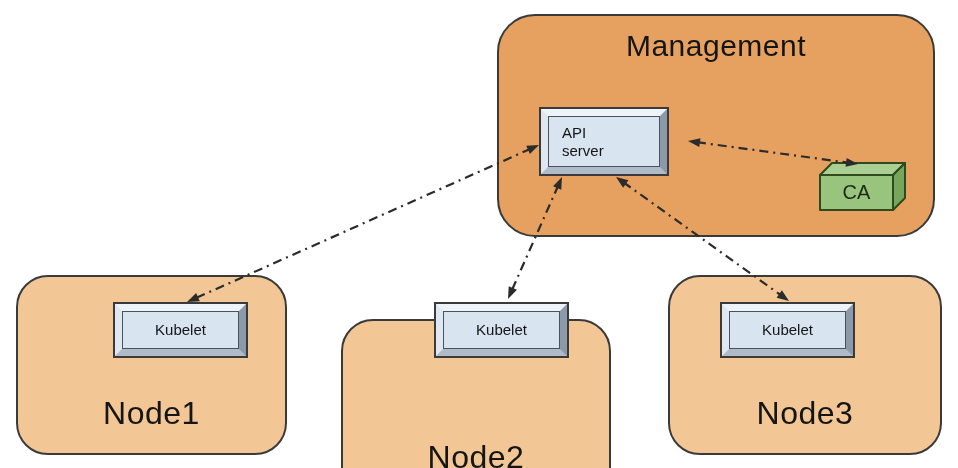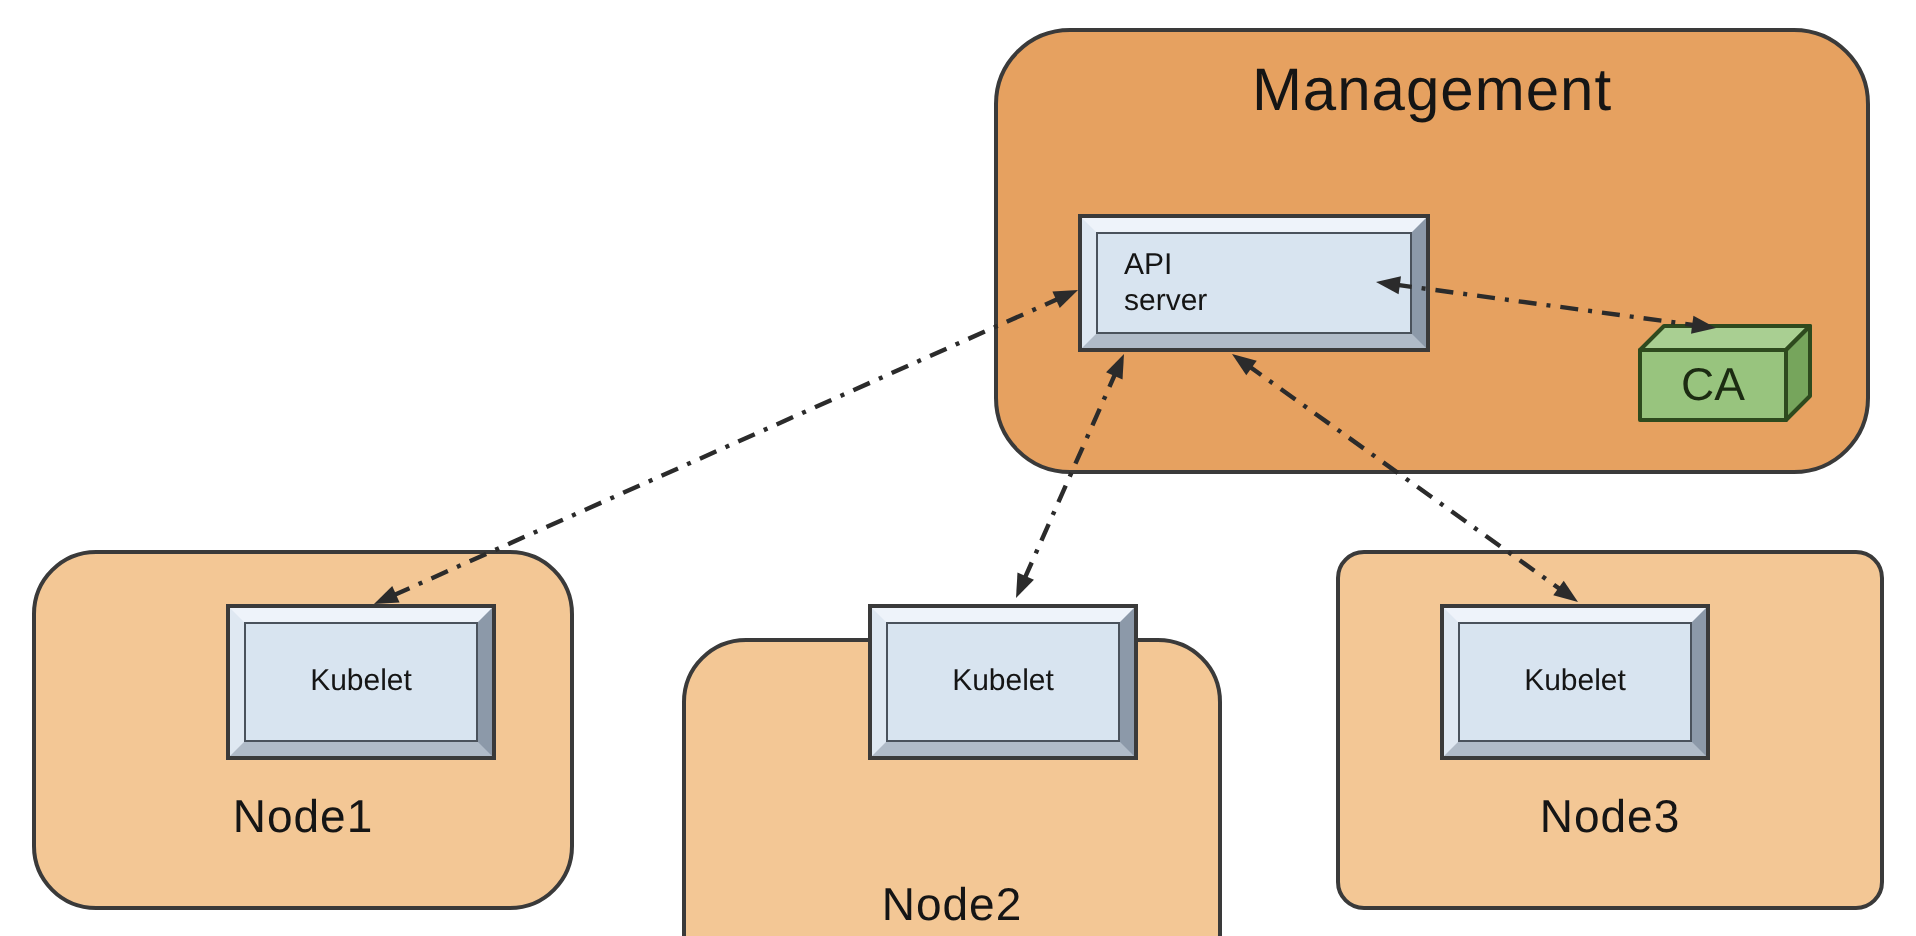--- a/index.html
+++ b/index.html
@@ -15,45 +15,45 @@
   .node{top:275px;height:180px;border-radius:32px;}
   .node1{left:16px;width:271px;}
   .node2{left:341px;width:270px;}
   .node3{left:668px;width:274px;}
   .mgmt-title{
     position:absolute;left:0;right:0;top:13px;text-align:center;
     font-size:30px;line-height:34px;letter-spacing:.5px;
   }
   .node-label{
     position:absolute;left:0;right:0;top:118px;text-align:center;
-    font-size:23px;letter-spacing:.5px;
+    font-size:32px;letter-spacing:.5px;
   }
   
   .bevel{
     position:absolute;box-sizing:border-box;border:2px solid #3a3a3a;background:#d8e4f0;
   }
   .bevel .frame{
     position:absolute;inset:0;border:7px solid;
     border-color:#eef3fa #8c99a9 #b0bbc8 #dfe8f2;
   }
   .bevel .face{
     position:absolute;inset:7px;border:1px solid #4a525c;background:#d8e4f0;
     display:flex;align-items:center;justify-content:center;
     font-size:15px;line-height:18px;
   }
   .bevel .face.left{justify-content:flex-start;padding-left:13px;text-align:left;}
-  .api{left:539px;top:107px;width:176px;height:69px;text-decoration:underline;}
-  .kubelet{top:302px;width:135px;height:78px;}
+  .api{left:539px;top:107px;width:130px;height:69px;text-decoration:underline;}
+  .kubelet{top:302px;width:135px;height:56px;}
   .k1{left:113px;} .k2{left:434px;} .k3{left:720px;}
   
   .ca{position:absolute;left:814px;top:156px;width:100px;height:60px;}
   .ca svg{position:absolute;left:0;top:0;}
   .ca-label{
     position:absolute;left:6px;top:19px;width:73px;height:35px;
-    display:flex;align-items:center;justify-content:center;font-size:23px;color:#1c2b12;
+    display:flex;align-items:center;justify-content:center;font-size:20px;color:#1c2b12;
   }
   
   #arrow-layer{position:absolute;left:0;top:0;pointer-events:none;}
 </style>
 </head>
 <body>
 
 <div class="stage">
 
   <div class="rounded mgmt" style="background: rgb(230, 161, 96);">
@@ -61,21 +61,21 @@
       <div>Management</div>
     </div>
   </div>
 
   <div class="rounded node node1" style="background: rgb(243, 199, 149);">
     <div class="node-label">Node1</div>
   </div>
   <div class="rounded node node2" style="background: rgb(243, 199, 149); margin-top: 44px;">
     <div class="node-label">Node2</div>
   </div>
-  <div class="rounded node node3" style="background: rgb(243, 199, 149); border-radius: 14px;">
+  <div class="rounded node node3" style="background: rgb(243, 199, 149);">
     <div class="node-label">Node3</div>
   </div>
 
   <div class="bevel api">
     <div class="frame"></div>
     <div class="face left">
       <div>
         <div>API</div>
         <div>server</div>
       </div>

